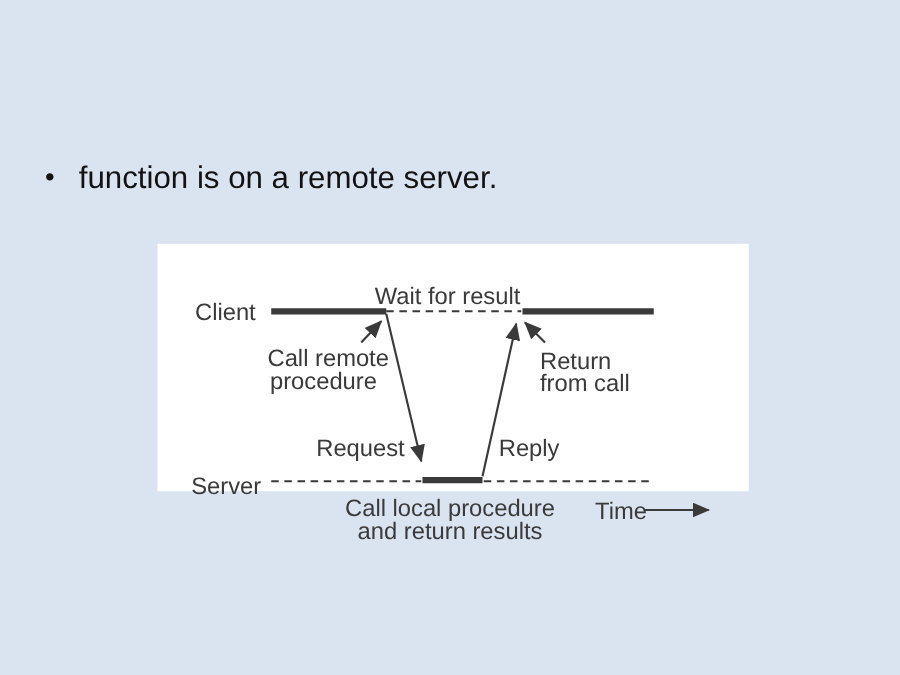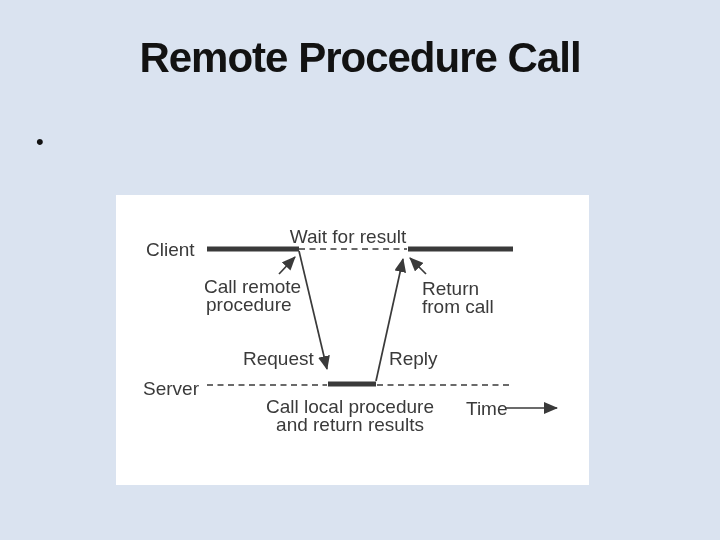--- a/index.html
+++ b/index.html
@@ -41,46 +41,46 @@
     color: var(--ink);
   }
   .bullet-text {
     font-size: 25px;
     line-height: 30px;
     color: var(--ink);
     white-space: nowrap;
   }
   .diagram-panel {
     position: absolute;
-    left: 116px; top: 195px;
-    width: 473px; height: 290px;
+    left: 126px; top: 195px;
+    width: 473px; height: 198px;
     background: var(--panel);
   }
   .diagram-panel svg { display: block; width: 473px; height: 263px; }
   svg text {
     font-family: "Liberation Sans", sans-serif;
     font-size: 19px;
     fill: var(--diag);
   }
   svg line { stroke: var(--diag); }
   .thick { stroke-width: 5px; }
   .thin  { stroke-width: 1.7px; }
   .dashed { stroke-width: 1.7px; stroke-dasharray: 6 4.5; }
   .arrowhead { fill: var(--diag); }
 </style>
 </head>
 <body>
 
 <div class="slide">
 
-  <div class="title">Remote Procedure Call</div>
 
   <div class="bullet-row">
     <div class="bullet-marker">•</div>
     <div class="bullet-text">
+      <div>function is on a remote server.</div>
     </div>
   </div>
 
   <div class="diagram-panel">
     <svg viewBox="0 0 473 263">
       <defs>
         <marker id="arrow" markerUnits="userSpaceOnUse" markerWidth="16" markerHeight="12" refX="13" refY="6" orient="auto">
           <path class="arrowhead" d="M0,0 L14,6 L0,12 Z"></path>
         </marker>
       </defs>

